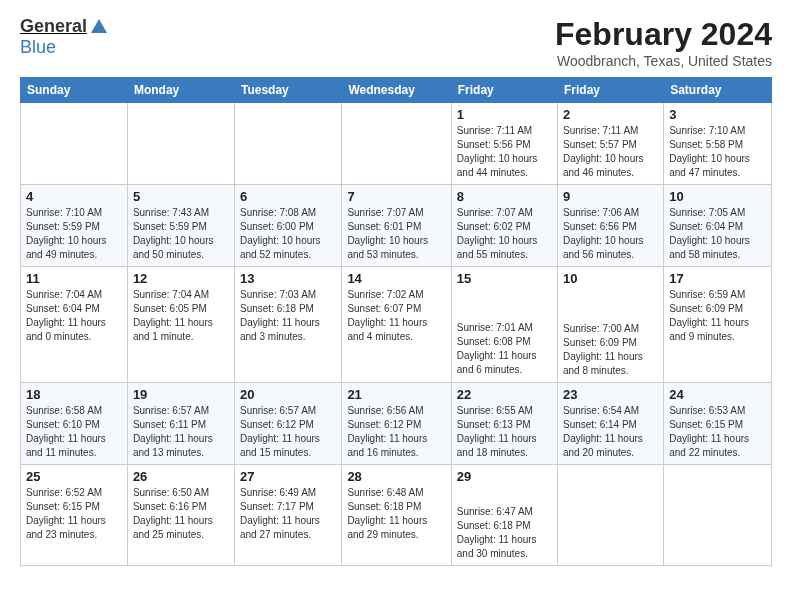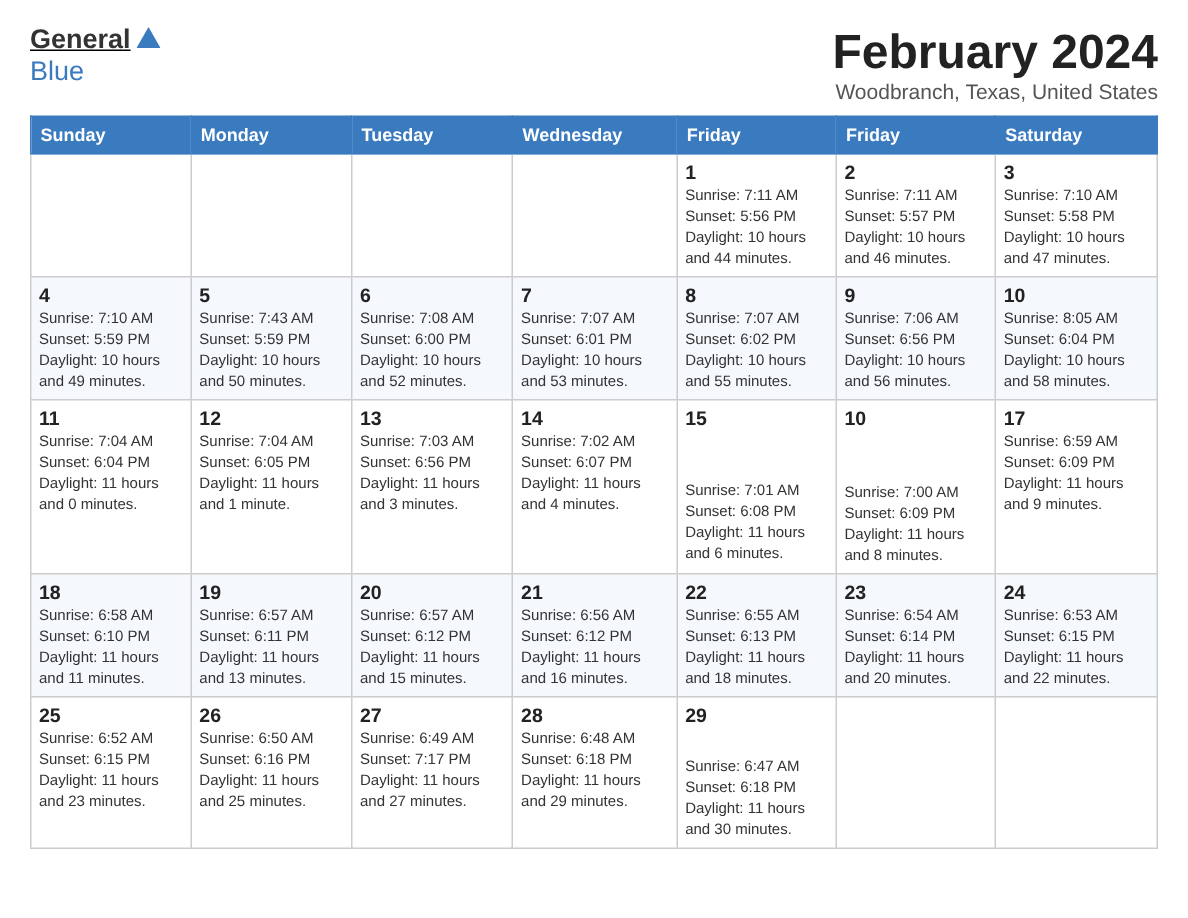--- a/index.html
+++ b/index.html
@@ -176,42 +176,42 @@
 Daylight: 10 hours and 55 minutes.</div>
         </td>
         <td>
           <div class="day-number">9</div>
           <div class="day-info" style="white-space: pre-line;">Sunrise: 7:06 AM
 Sunset: 6:56 PM
 Daylight: 10 hours and 56 minutes.</div>
         </td>
         <td>
           <div class="day-number">10</div>
-          <div class="day-info" style="white-space: pre-line;">Sunrise: 8:05 AM
+          <div class="day-info" style="white-space: pre-line;">Sunrise: 7:05 AM
 Sunset: 6:04 PM
 Daylight: 10 hours and 58 minutes.</div>
         </td>
       </tr>
       <tr>
         <td>
           <div class="day-number">11</div>
           <div class="day-info" style="white-space: pre-line;">Sunrise: 7:04 AM
 Sunset: 6:04 PM
 Daylight: 11 hours and 0 minutes.</div>
         </td>
         <td>
           <div class="day-number">12</div>
           <div class="day-info" style="white-space: pre-line;">Sunrise: 7:04 AM
 Sunset: 6:05 PM
 Daylight: 11 hours and 1 minute.</div>
         </td>
         <td>
           <div class="day-number">13</div>
           <div class="day-info" style="white-space: pre-line;">Sunrise: 7:03 AM
-Sunset: 6:56 PM
+Sunset: 6:18 PM
 Daylight: 11 hours and 3 minutes.</div>
         </td>
         <td>
           <div class="day-number">14</div>
           <div class="day-info" style="white-space: pre-line;">Sunrise: 7:02 AM
 Sunset: 6:07 PM
 Daylight: 11 hours and 4 minutes.</div>
         </td>
         <td>
           <div class="day-number">15</div>

